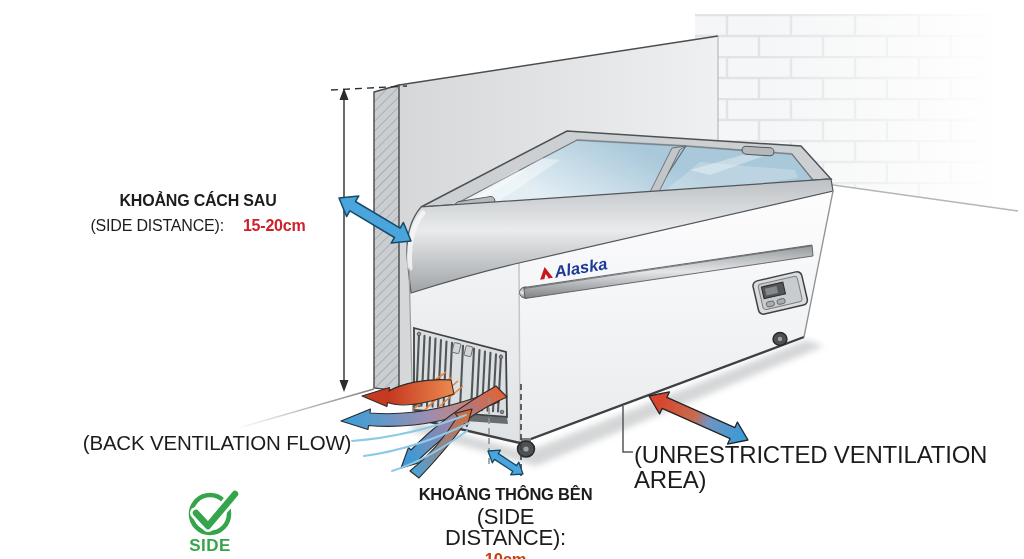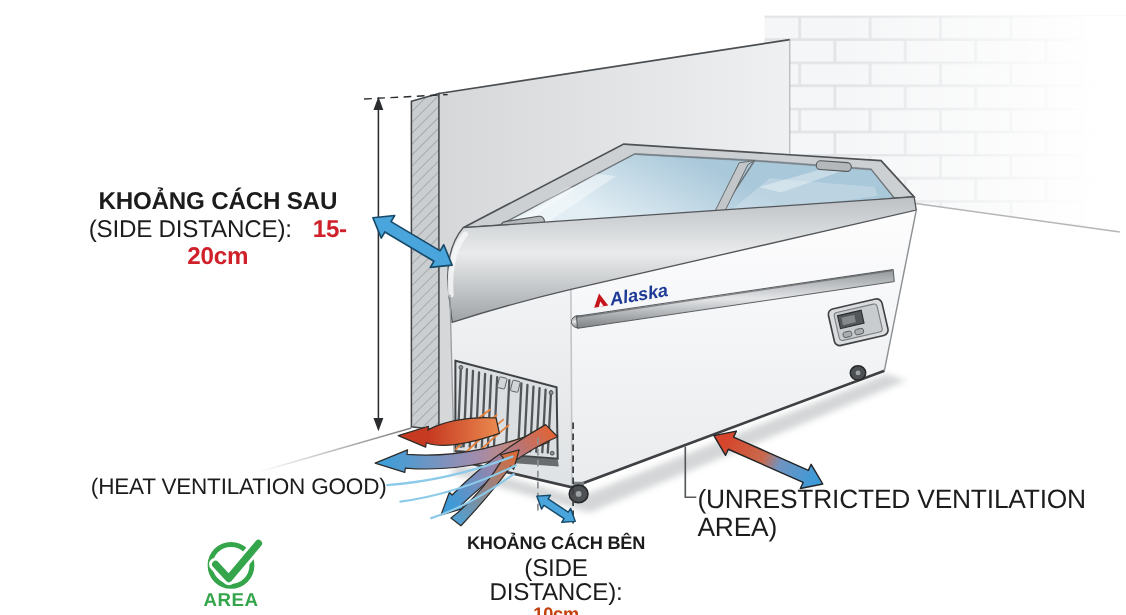--- a/index.html
+++ b/index.html
@@ -217,33 +217,33 @@
   <path d="M623,406 L623,452 L633,452" stroke="#55585b" stroke-width="1.5" fill="none"></path>
   <path d="M649,396 L669.4,391.9 L666.9,397.4 L734.9,427.6 L737.4,422.1 L748,440 L727.6,444.1 L730.1,438.6 L662.1,408.4 L659.6,413.9 Z" fill="url(#gradRB)" stroke="#222426" stroke-width="1.3" stroke-linejoin="round"></path>
 
   <g>
     <circle cx="210" cy="514" r="19" fill="none" stroke="#35a54b" stroke-width="4.5"></circle>
     <path d="M196,513 L208,526 L235,494" fill="none" stroke="#ffffff" stroke-width="12" stroke-linecap="round" stroke-linejoin="round"></path>
     <path d="M196,513 L208,526 L235,494" fill="none" stroke="#35a54b" stroke-width="6.5" stroke-linecap="round" stroke-linejoin="round"></path>
   </g>
 </svg>
 
-<div class="lbl" style="left:58px;top:170px;width:280px;font-size:22px;line-height:25px;">
+<div class="lbl" style="left:58px;top:188px;width:280px;font-size:16px;line-height:25px;">
   <div class="b">KHOẢNG CÁCH SAU</div>
   <div><span>(SIDE DISTANCE):</span><span class="red">15-20cm</span></div>
 </div>
 
 <div class="lbl" style="left:62px;top:430px;width:310px;font-size:21.5px;line-height:25px;">
-  <div style="font-size:20.5px">(HEAT VENTILATION GOOD)</div>
-</div>
-
-<div class="good-txt" style="left:178px;top:536px;width:64px;font-size:17px;">AREA</div>
+  <div style="font-size:20.5px">(BACK VENTILATION FLOW)</div>
+</div>
+
+<div class="good-txt" style="left:178px;top:536px;width:64px;font-size:17px;">SIDE</div>
 
 <div class="lbl" style="left:418px;top:484px;width:175px;font-size:16.5px;line-height:21.5px;">
-  <div class="b">KHOẢNG CÁCH BÊN</div>
+  <div class="b">KHOẢNG THÔNG BÊN</div>
   <div style="font-size:22px">(SIDE DISTANCE):</div>
   <div class="redline">10cm</div>
 </div>
 
 <div class="lbl left-align" style="left:634px;top:442px;width:380px;font-size:21px;line-height:25px;">
   <div style="font-size:24px">(UNRESTRICTED VENTILATION AREA)</div>
 </div>
 
 </div>
 

